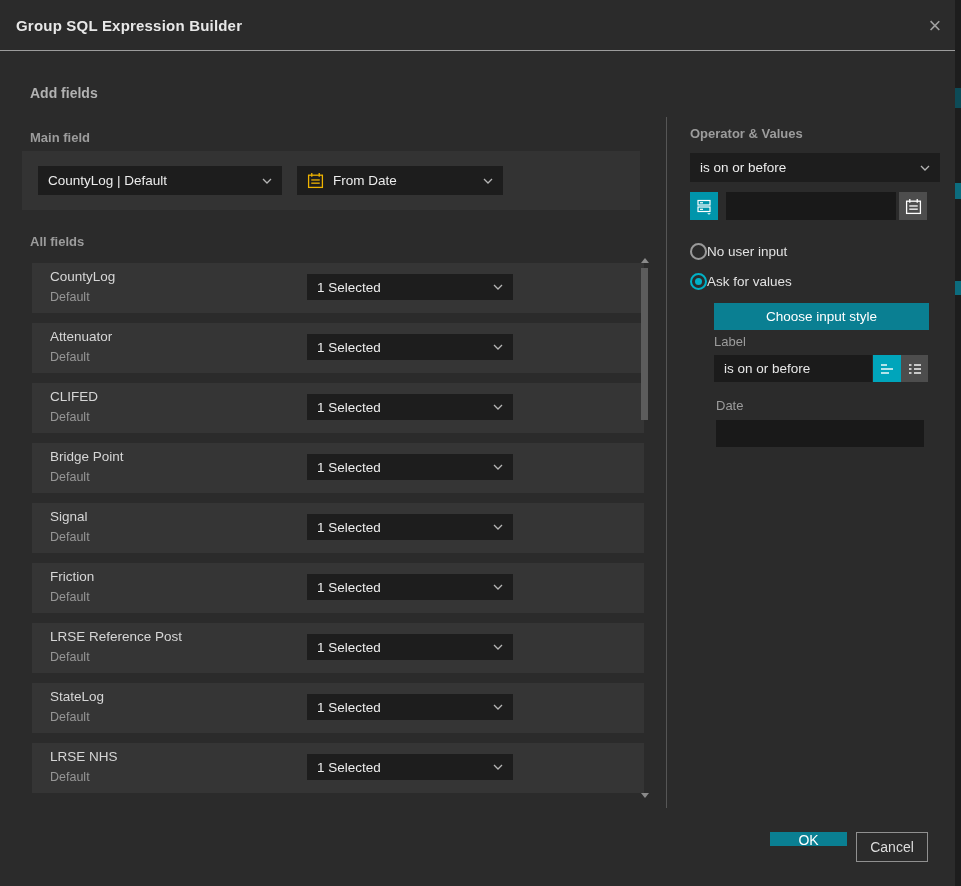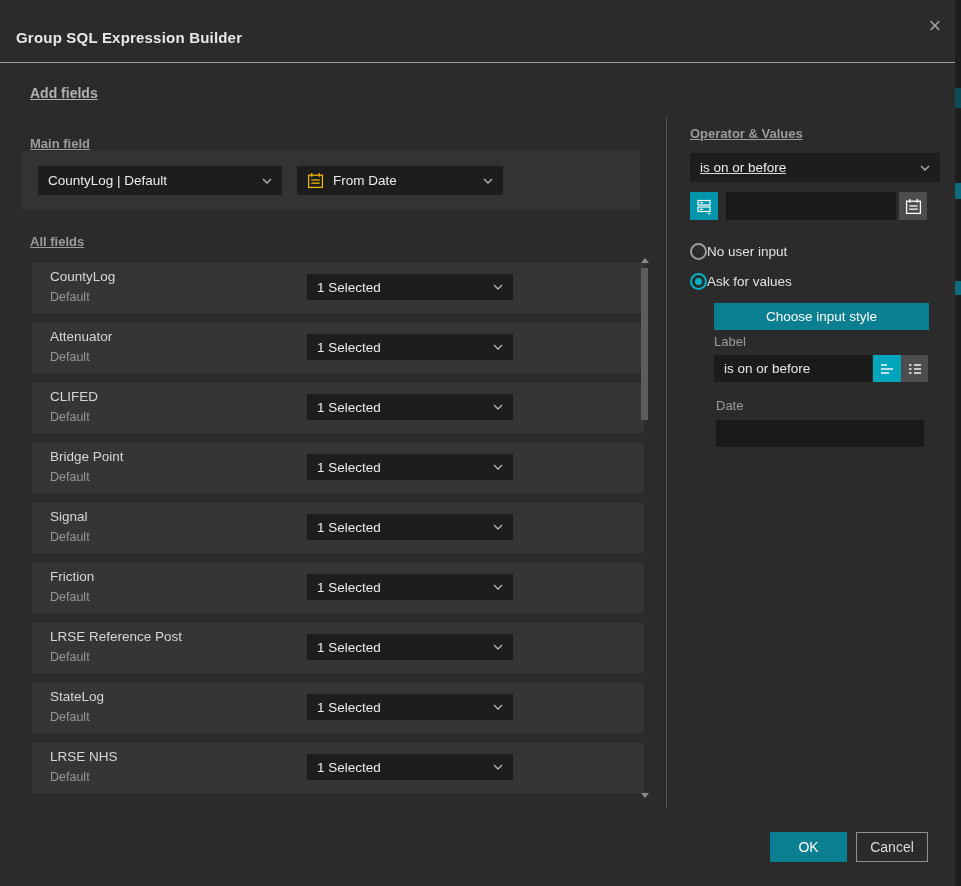--- a/index.html
+++ b/index.html
@@ -3,39 +3,39 @@
 <meta charset="utf-8">
 <style>
   * { margin:0; padding:0; box-sizing:border-box; }
   html,body { width:961px; height:886px; overflow:hidden; }
   body {
     background:#2b2b2b;
     font-family:"Liberation Sans", sans-serif;
     color:#dcdcdc;
     position:relative;
   }
-  .abs { position:absolute;text-decoration:underline; }
+  .abs { position:absolute; }
 
   
   .titlebar {
-    position:absolute; left:0; top:12px; width:955px; height:51px;
+    position:absolute; left:0; top:0; width:955px; height:51px;
     border-bottom:1px solid #9c9c9c;
     display:flex; align-items:center;
   }
   .title { font-size:15px; font-weight:700; color:#e8e8e8; padding-left:16px; letter-spacing:.2px; }
   .close-btn {
     position:absolute; right:10px; top:10px; width:32px; height:32px;
     display:flex; align-items:center; justify-content:center;
     color:#a0a0a0; font-size:22px; font-weight:300; cursor:pointer;
   }
 
   
   .h-add    { left:30px; top:85px;  font-size:14px;   font-weight:700; color:#b2b2b2; }
   .h-sub    { font-size:13px; font-weight:700; color:#9c9c9c; }
-  .h-main   { left:30px; top:136px; }
+  .h-main   { left:30px; top:130px; }
   .h-all    { left:30px; top:234px; }
   .h-op     { left:690px; top:126px; }
 
   
   .ddl {
     background:#1d1d1d; height:29px;
     display:flex; align-items:center;
     padding:0 10px; cursor:pointer;
   }
   .ddl .txt { font-size:13.5px; color:#ececec; white-space:nowrap; overflow:hidden; }
@@ -108,21 +108,21 @@
   .align-btn { left:873px; top:355px; width:28px; height:27px; background:#00a5bb; }
   .listic-btn{ left:901px; top:355px; width:27px; height:27px; background:#4d4d4d; }
   .hint-input {
     position:absolute; left:716px; top:420px; width:208px; height:27px;
     background:#191919; border:none; outline:none; color:#e8e8e8;
     font-family:"Liberation Sans", sans-serif; font-size:13.5px; padding:0 8px;
   }
 
   
   .ok-btn {
-    position:absolute; left:770px; top:832px; width:77px; height:30px;
+    position:absolute; left:770px; top:832px; width:77px; height:14px;
     background:#0a7f92; color:#ffffff; border:none; font-size:14px;
     font-family:"Liberation Sans", sans-serif; cursor:pointer;
   }
   .cancel-btn {
     position:absolute; left:856px; top:832px; width:72px; height:30px;
     background:transparent; color:#dcdcdc; border:1px solid #909090; font-size:14px;
     font-family:"Liberation Sans", sans-serif; cursor:pointer;
   }
 
   

